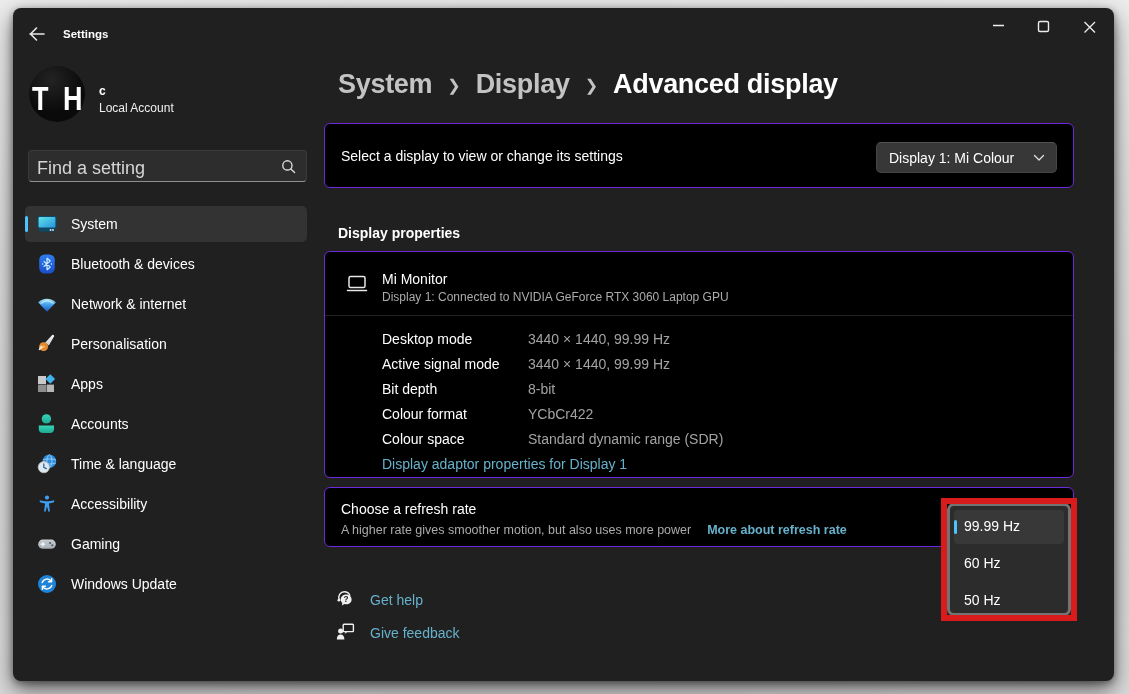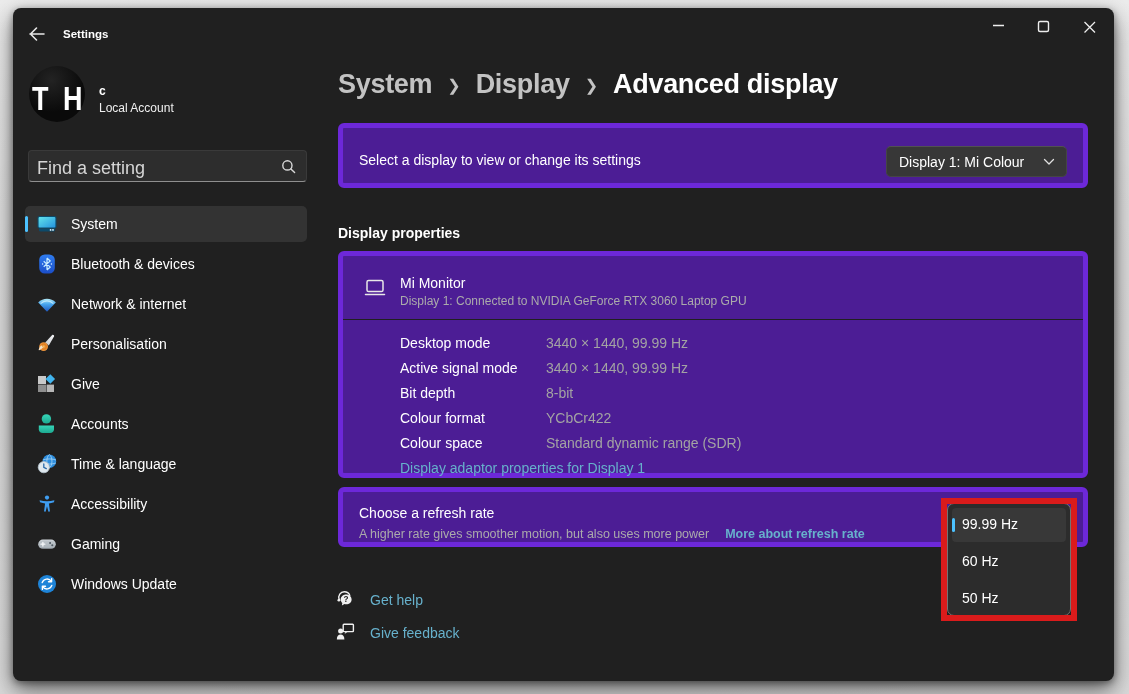--- a/index.html
+++ b/index.html
@@ -38,42 +38,42 @@
                  width:20px; height:20px; display:flex; align-items:center; justify-content:center;}
   .navitem .nt { position:absolute; left:46px; }
   .navitem.sel { background:#333333; }
   .navitem.sel::before { content:""; position:absolute; left:0px; top:10px; width:3px;
              height:16px; background:#4cc2ff; border-radius:2px; }
   
   .crumb { left:325px; top:61px; font-size:27px; font-weight:bold; color:#ffffff;
            display:flex; align-items:center; letter-spacing:-0.3px; }
   .crumb .dim { color:#c3c3c3; }
   .crumb .sep { color:#c3c3c3; font-size:16px; margin:2px 15px 0 15px; font-weight:normal; letter-spacing:0; }
-  .card { background:#4c1d95; border:5px solid #6d28d9; border-radius:6px; left:325px; width:750px; }
+  .card { background:#000000; border:1px solid #6d28d9; border-radius:6px; left:311px; width:750px; }
   .card1 { top:115px; height:65px; }
   .card1 .lbl { position:absolute; left:16px; top:24px; font-size:14px; color:#ffffff; }
   .combo { position:absolute; right:16px; top:18px; width:181px; height:31px;
            background:#373737; border:1px solid #454545; border-top-color:#515151;
            border-radius:5px; font-size:14px; color:#ffffff; }
   .combo .ct { position:absolute; left:12px; top:7px; }
   .sechead { left:325px; top:217px; font-size:14px; font-weight:bold; color:#ffffff; }
   .card2 { top:243px; height:227px;text-decoration:underline; }
   .c2title { position:absolute; left:57px; top:19px; font-size:14px; color:#ffffff; }
   .c2sub { position:absolute; left:57px; top:38px; font-size:12px; color:#ababab; }
   .c2div { position:absolute; left:0; right:0; top:63px; border-top:1px solid #202020; }
   .row { position:absolute; left:57px; font-size:14px; color:#ffffff; }
   .rowv { position:absolute; left:203px; font-size:14px; color:#a3a3a3; }
   .link { color:#67b1cc; }
   .card3 { top:479px; height:60px; }
   .c3title { position:absolute; left:16px; top:13px; font-size:14px; color:#ffffff; }
   .c3sub { position:absolute; left:16px; top:35px; font-size:12.5px; color:#ababab; }
   .c3sub b { color:#67b1cc; font-weight:bold;margin-left:9px; }
   
   .flyout { left:934px; top:495px; width:124px; height:113px; background:#2c2c2c;
-            border:1px solid #737373; border-radius:7px; }
+            border:3px solid #737373; border-radius:7px; }
   .fitem { position:absolute; left:4px; right:4px; height:34px; border-radius:4px;
            font-size:14px; color:#ffffff; }
   .fitem .ft { position:absolute; left:10px; top:8px; }
   .fitem.fsel { background:#383838; }
   .fitem.fsel::before { content:""; position:absolute; left:0; top:10px; width:3px; height:14px;
            background:#4cc2ff; border-radius:2px; }
   .redbox { left:928px; top:490px; width:136px; height:123px; border:6px solid #da1b1b; }
   .ghtext { left:357px; top:584px; font-size:14px; color:#67b1cc; }
   .gftext { left:357px; top:617px; font-size:14px; color:#67b1cc; }
 </style>
@@ -184,21 +184,21 @@
       </div>
       <div class="navitem">
         <span class="ni">
           <svg width="20" height="20" viewBox="0 0 20 20">
             <rect x="1" y="2" width="8" height="8" fill="#c9c9c9"></rect>
             <rect x="1" y="10.6" width="8" height="7.4" fill="#8e8e8e"></rect>
             <rect x="9.6" y="10.6" width="7.4" height="7.4" fill="#b6b6b6"></rect>
             <path d="M13.3 0.2 L18.1 5 L13.3 9.8 L8.5 5 Z" fill="#41b4ee"></path>
           </svg>
         </span>
-        <span class="nt">Give</span>
+        <span class="nt">Apps</span>
       </div>
       <div class="navitem">
         <span class="ni">
           <svg width="20" height="20" viewBox="0 0 20 20">
             <defs>
               <linearGradient id="gacc" x1="0" y1="0" x2="0" y2="1">
                 <stop offset="0" stop-color="#36d6b9"></stop>
                 <stop offset="1" stop-color="#1da890"></stop>
               </linearGradient>
             </defs>

